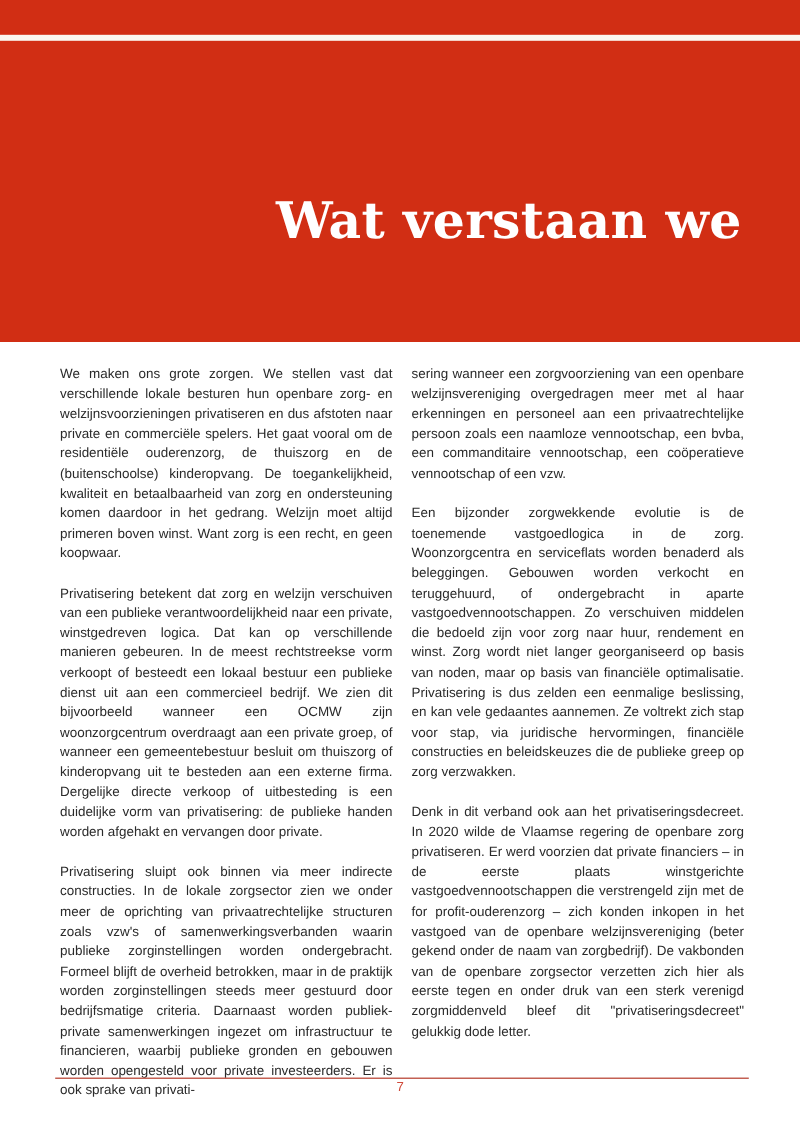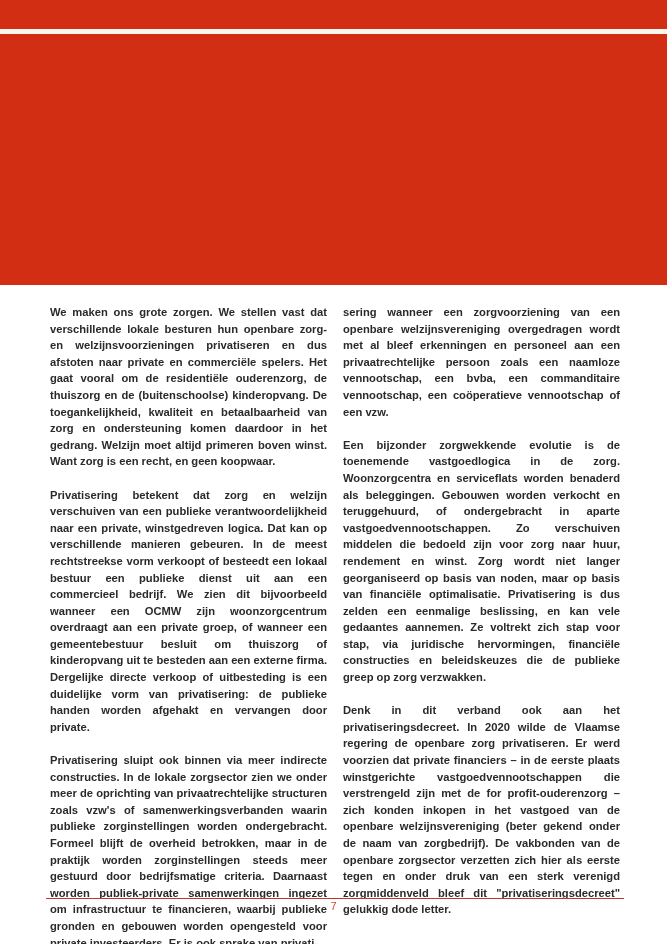--- a/index.html
+++ b/index.html
@@ -4,42 +4,43 @@
 <style>
   html, body { margin: 0; padding: 0; }
   body { width: 667px; height: 944px; background: #ffffff; position: relative; overflow: hidden; font-family: "DejaVu Sans", sans-serif; }
   .banner { position: absolute; left: 0; top: 0; width: 667px; height: 285px; background: #d12e14; }
   .banner-stripe { position: absolute; left: 0; top: 29px; width: 667px; height: 5px; background: #fbf7f0; }
   .title { position: absolute; right: 49px; top: 160px; margin: 0; text-align: right; color: #ffffff;
            font-family: "DejaVu Serif", serif; font-weight: bold; font-size: 42px; line-height: 48px; letter-spacing: 0.3px; }
   .title span { display: block; white-space: nowrap; }
   .col { position: absolute; top: 304px; width: 277px; color: #2a2a2a; font-family: "Liberation Sans", sans-serif;
          font-size: 11.2px; line-height: 16.6px; text-align: justify; }
-  .col p { margin: 0 0 16.6px 0; font-weight: bold; }
+  .col p { margin: 0 0 16.6px 0; }
   .col-left { left: 50px; }
   .col-right { left: 343px; }
   .footer-rule { position: absolute; left: 46px; top: 898px; width: 578px; height: 1px; background: #b53a2a; }
   .page-number { position: absolute; left: 0; width: 667px; top: 900px; text-align: center; color: #d04a3a;
                  font-family: "Liberation Sans", sans-serif; font-size: 11px; }
 </style>
 </head>
 <body>
 
 <div class="banner">
   <div class="banner-stripe"></div>
   <h1 class="title">
+    <span>Wat verstaan we</span>
   </h1>
 </div>
 
 <div class="col col-left">
   <p>We maken ons grote zorgen. We stellen vast dat verschillende lokale besturen hun openbare zorg- en welzijnsvoorzieningen privatiseren en dus afstoten naar private en commerciële spelers. Het gaat vooral om de residentiële ouderenzorg, de thuiszorg en de (buitenschoolse) kinderopvang. De toegankelijkheid, kwaliteit en betaalbaarheid van zorg en ondersteuning komen daardoor in het gedrang. Welzijn moet altijd primeren boven winst. Want zorg is een recht, en geen koopwaar.</p>
   <p>Privatisering betekent dat zorg en welzijn verschuiven van een publieke verantwoordelijkheid naar een private, winstgedreven logica. Dat kan op verschillende manieren gebeuren. In de meest rechtstreekse vorm verkoopt of besteedt een lokaal bestuur een publieke dienst uit aan een commercieel bedrijf. We zien dit bijvoorbeeld wanneer een OCMW zijn woonzorgcentrum overdraagt aan een private groep, of wanneer een gemeentebestuur besluit om thuiszorg of kinderopvang uit te besteden aan een externe firma. Dergelijke directe verkoop of uitbesteding is een duidelijke vorm van privatisering: de publieke handen worden afgehakt en vervangen door private.</p>
   <p>Privatisering sluipt ook binnen via meer indirecte constructies. In de lokale zorgsector zien we onder meer de oprichting van privaatrechtelijke structuren zoals vzw's of samenwerkingsverbanden waarin publieke zorginstellingen worden ondergebracht. Formeel blijft de overheid betrokken, maar in de praktijk worden zorginstellingen steeds meer gestuurd door bedrijfsmatige criteria. Daarnaast worden publiek-private samenwerkingen ingezet om infrastructuur te financieren, waarbij publieke gronden en gebouwen worden opengesteld voor private investeerders. Er is ook sprake van privati-</p>
 </div>
 
 <div class="col col-right">
-  <p>sering wanneer een zorgvoorziening van een openbare welzijnsvereniging overgedragen wordt met al bleef erkenningen en personeel aan een privaatrechtelijke persoon zoals een naamloze vennootschap, een bvba, een commanditaire vennootschap, een coöperatieve vennootschap of een vzw.</p>
+  <p>sering wanneer een zorgvoorziening van een openbare welzijnsvereniging overgedragen meer met al haar erkenningen en personeel aan een privaatrechtelijke persoon zoals een naamloze vennootschap, een bvba, een commanditaire vennootschap, een coöperatieve vennootschap of een vzw.</p>
   <p>Een bijzonder zorgwekkende evolutie is de toenemende vastgoedlogica in de zorg. Woonzorgcentra en serviceflats worden benaderd als beleggingen. Gebouwen worden verkocht en teruggehuurd, of ondergebracht in aparte vastgoedvennootschappen. Zo verschuiven middelen die bedoeld zijn voor zorg naar huur, rendement en winst. Zorg wordt niet langer georganiseerd op basis van noden, maar op basis van financiële optimalisatie. Privatisering is dus zelden een eenmalige beslissing, en kan vele gedaantes aannemen. Ze voltrekt zich stap voor stap, via juridische hervormingen, financiële constructies en beleidskeuzes die de publieke greep op zorg verzwakken.</p>
   <p>Denk in dit verband ook aan het privatiseringsdecreet. In 2020 wilde de Vlaamse regering de openbare zorg privatiseren. Er werd voorzien dat private financiers – in de eerste plaats winstgerichte vastgoedvennootschappen die verstrengeld zijn met de for profit-ouderenzorg – zich konden inkopen in het vastgoed van de openbare welzijnsvereniging (beter gekend onder de naam van zorgbedrijf). De vakbonden van de openbare zorgsector verzetten zich hier als eerste tegen en onder druk van een sterk verenigd zorgmiddenveld bleef dit "privatiseringsdecreet" gelukkig dode letter.</p>
 </div>
 
 <div class="footer-rule"></div>
 <div class="page-number">7</div>
 
 </body></html>

